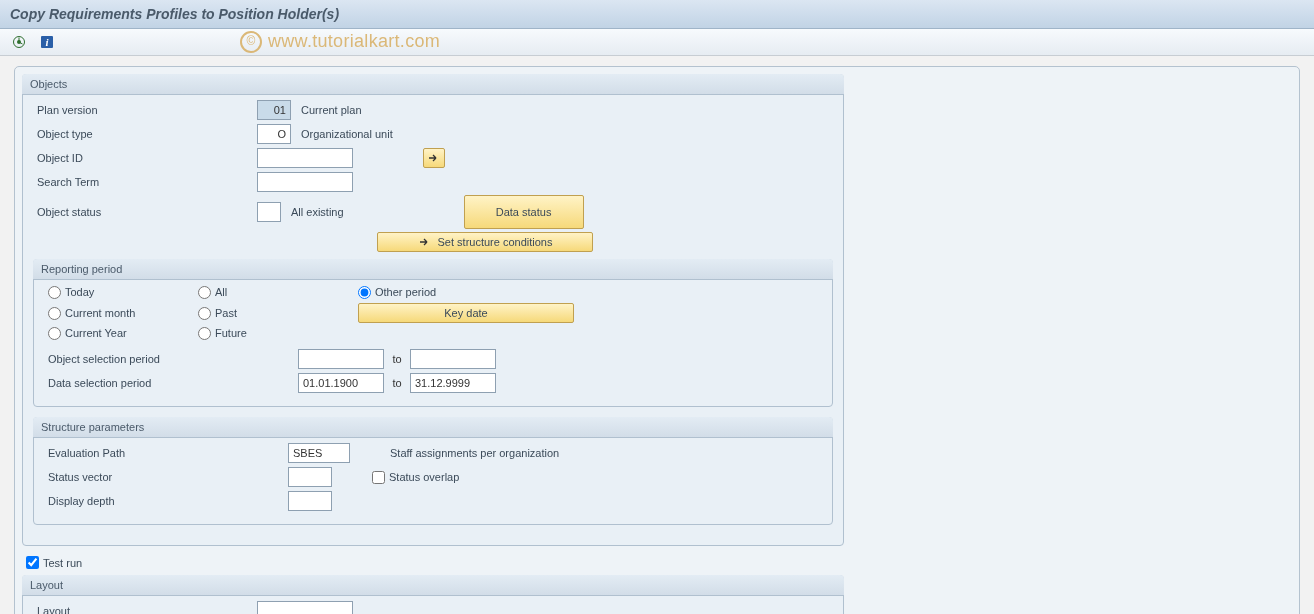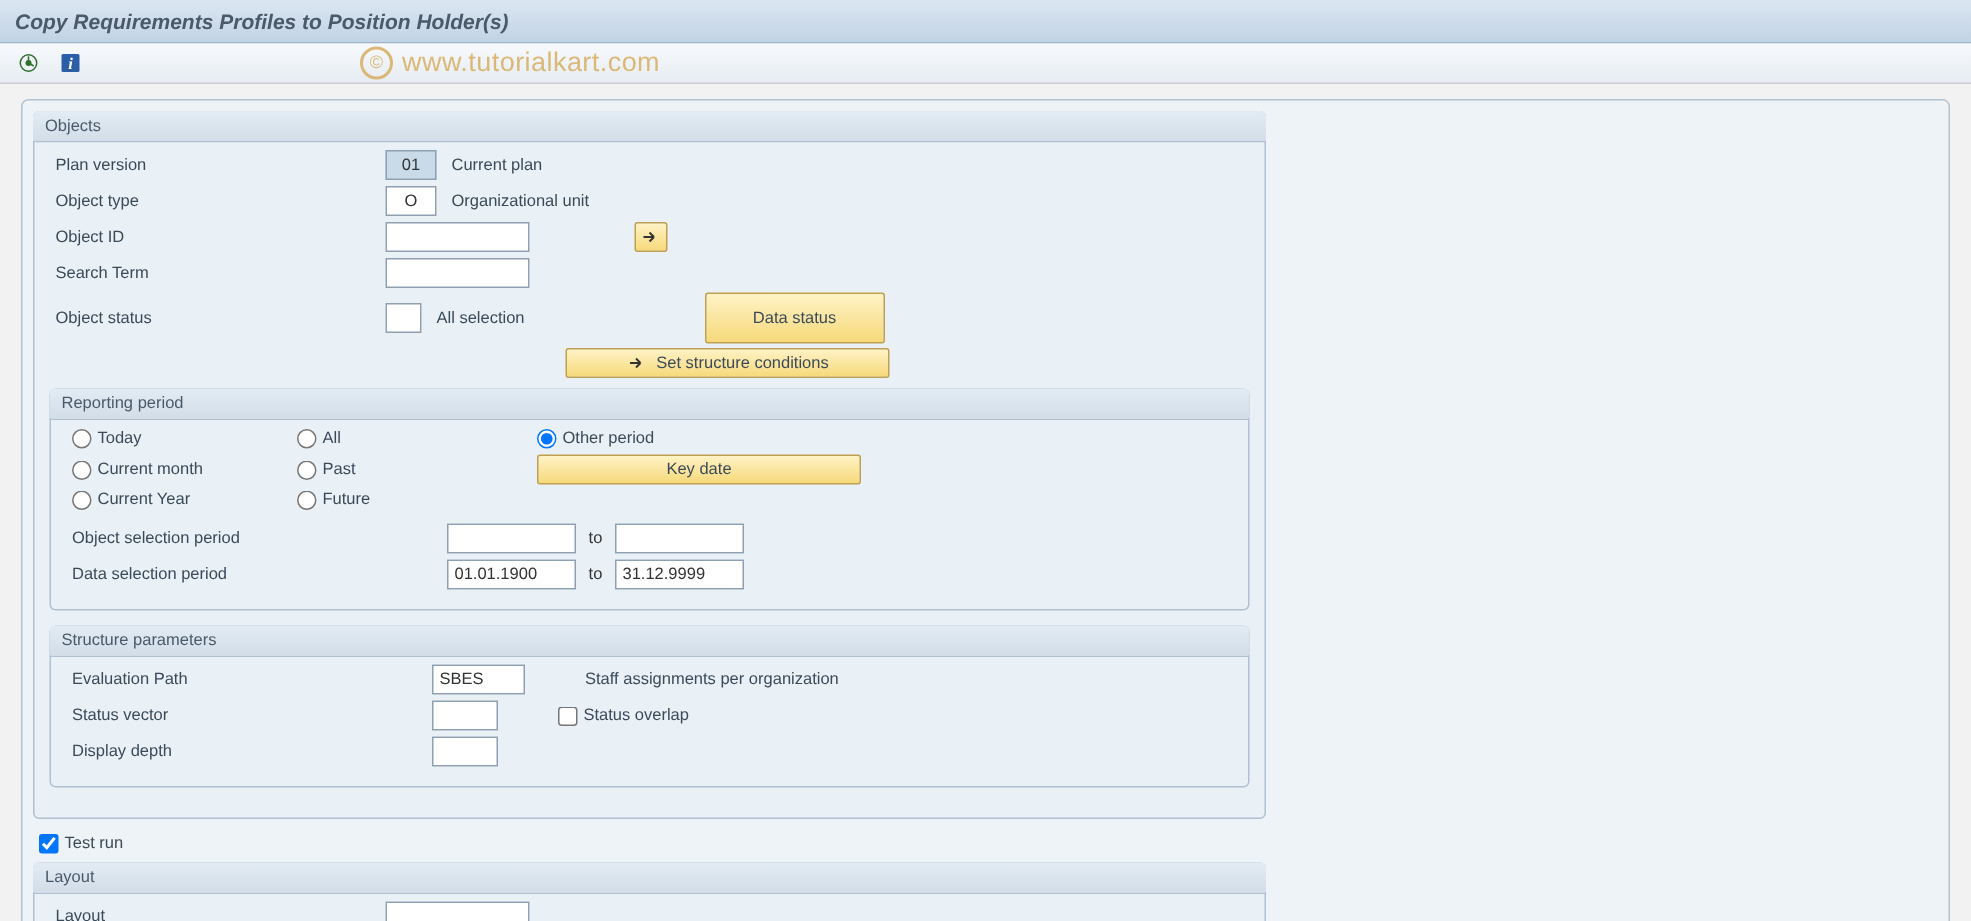--- a/index.html
+++ b/index.html
@@ -93,21 +93,21 @@
   }
   .txt {
     height: 18px;
     border: 1px solid #8ea0b1;
     background: #fff;
     padding: 0 4px;
     font-family: inherit;
     font-size: 11px;
     color: #333;
   }
-  .txt-sm { width: 24px; text-align:center;}
+  .txt-sm { width: 24px; text-align:right;}
   .txt-md { width: 86px; }
   .desc {
     margin-left: 10px;
     color: #3b4a59;
   }
   .sap-btn {
     display: inline-flex;
     align-items: center;
     justify-content: center;
     height: 20px;
@@ -141,21 +141,21 @@
     background: #c9dbe9;
   }
   .outer {
     border: 1px solid #b4c2cf;
     border-radius: 5px;
     padding: 7px;
     background: #eef3f7;
   }
   .check-row {
     margin: 4px 0 6px 4px;
-    display: flex; align-items: flex-start; gap:4px;
+    display: flex; align-items: center; gap:4px;
     color:#3b4a59;
   }
   
   svg { display:block; }
 </style>
 </head>
 <body>
 
 <div class="titlebar">Copy Requirements Profiles to Position Holder(s)</div>
 
@@ -207,21 +207,21 @@
       </div>
 
       <div class="row">
         <div class="lbl">Search Term</div>
         <input class="txt txt-md" value="" style="">
       </div>
 
       <div class="row">
         <div class="lbl">Object status</div>
         <input class="txt" style="width: 14px;" value="">
-        <span class="desc">All selection</span>
+        <span class="desc">All existing</span>
         <span style="flex:0 0 120px;"></span>
         <button class="sap-btn long">Data status</button>
       </div>
 
       <div class="row" style="padding-left:344px;">
         <button class="sap-btn wide">
           <svg width="14" height="12" viewBox="0 0 14 12" style="margin-right:6px;">
             <path d="M2 6 H9 M9 6 L6 3 M9 6 L6 9" stroke="#333" stroke-width="1.3" fill="none"></path>
           </svg>
           <span>Set structure conditions</span>

